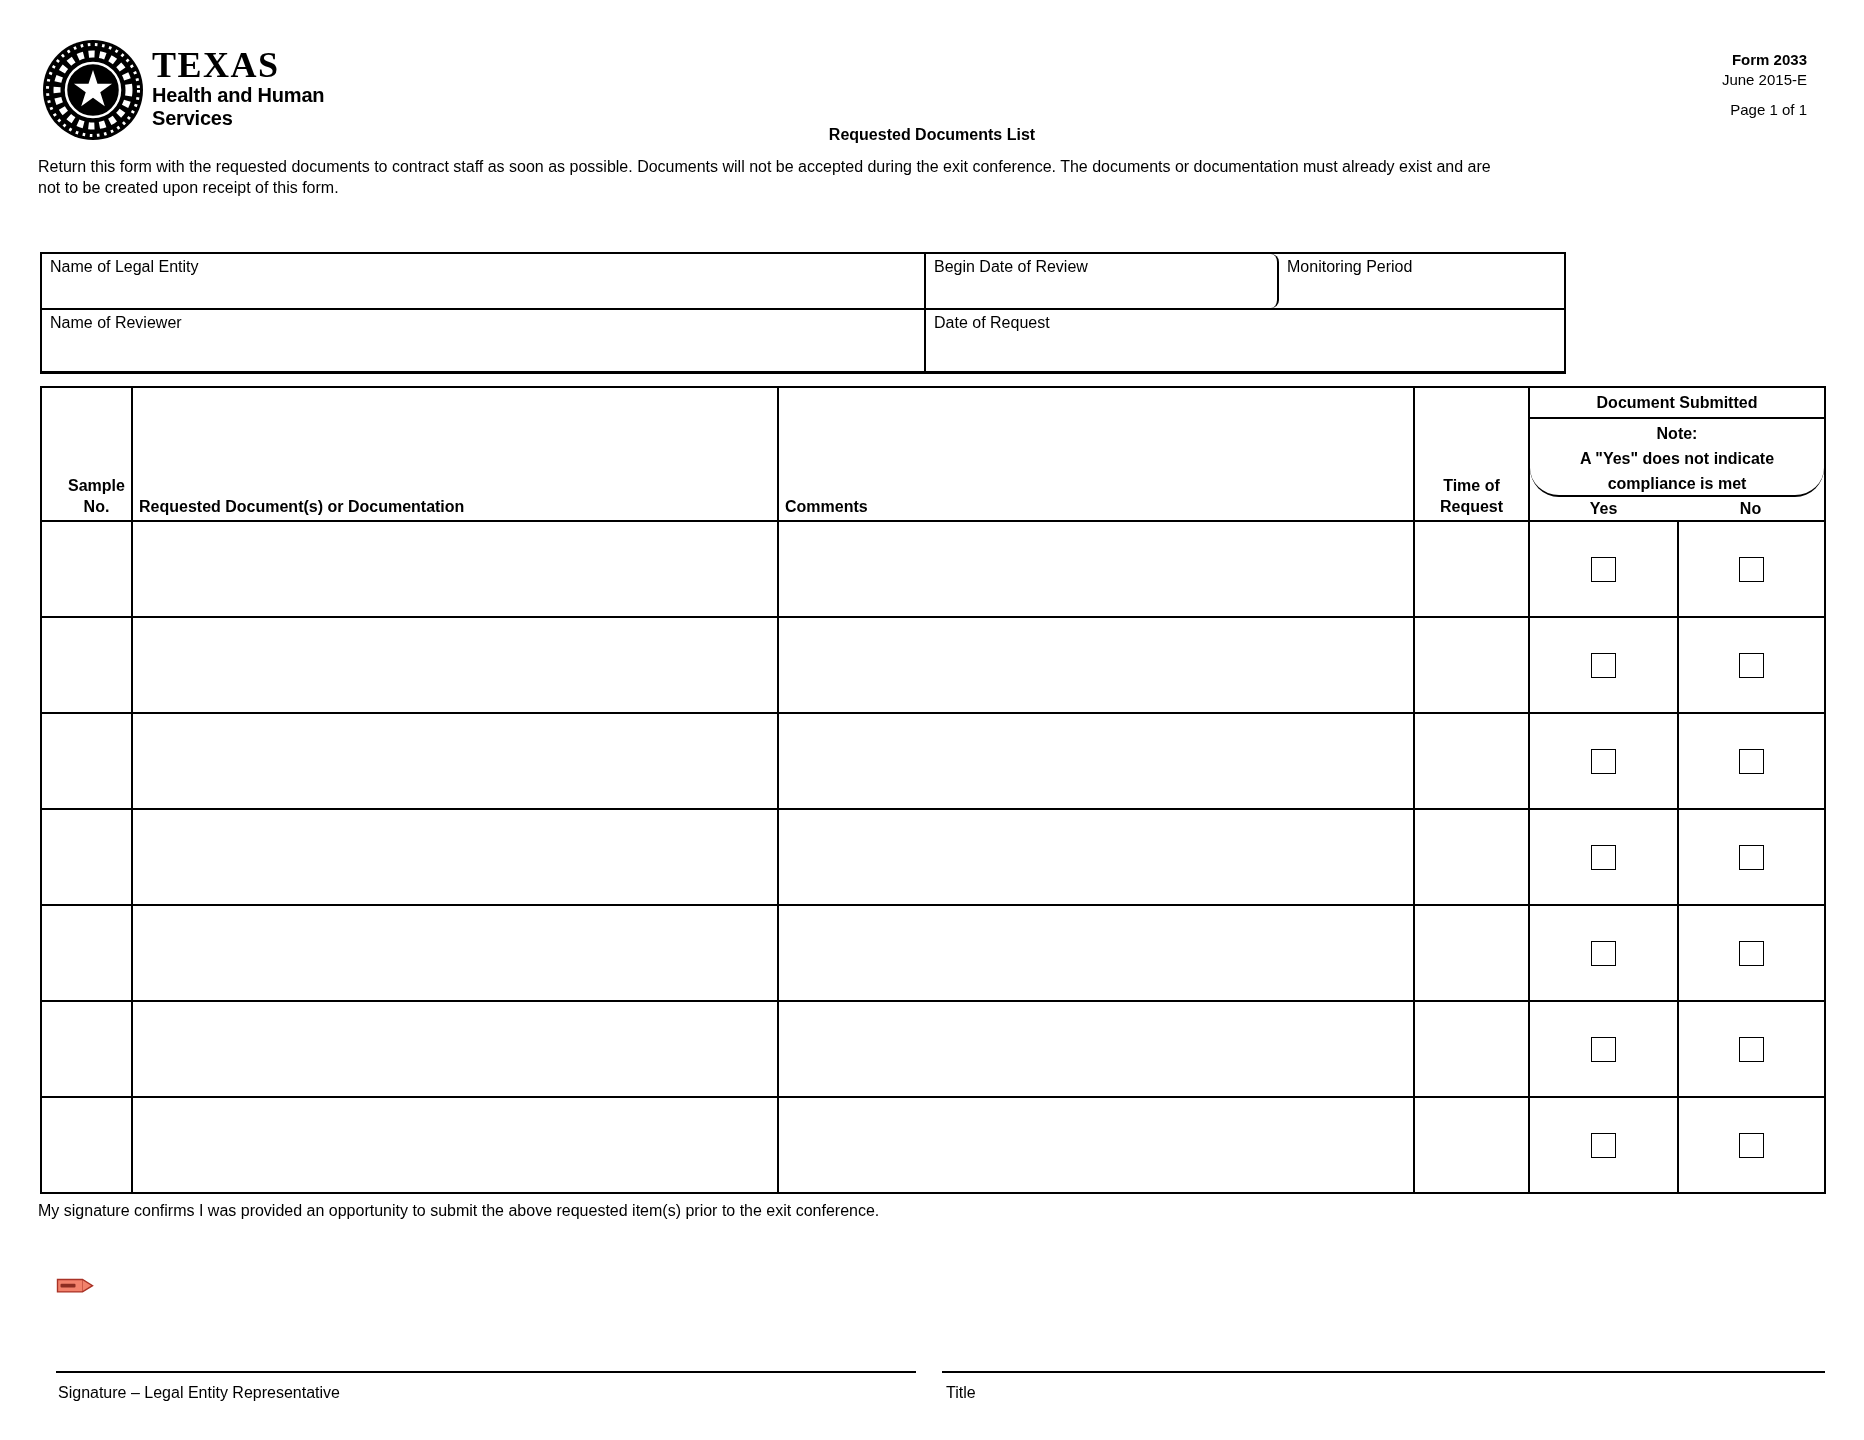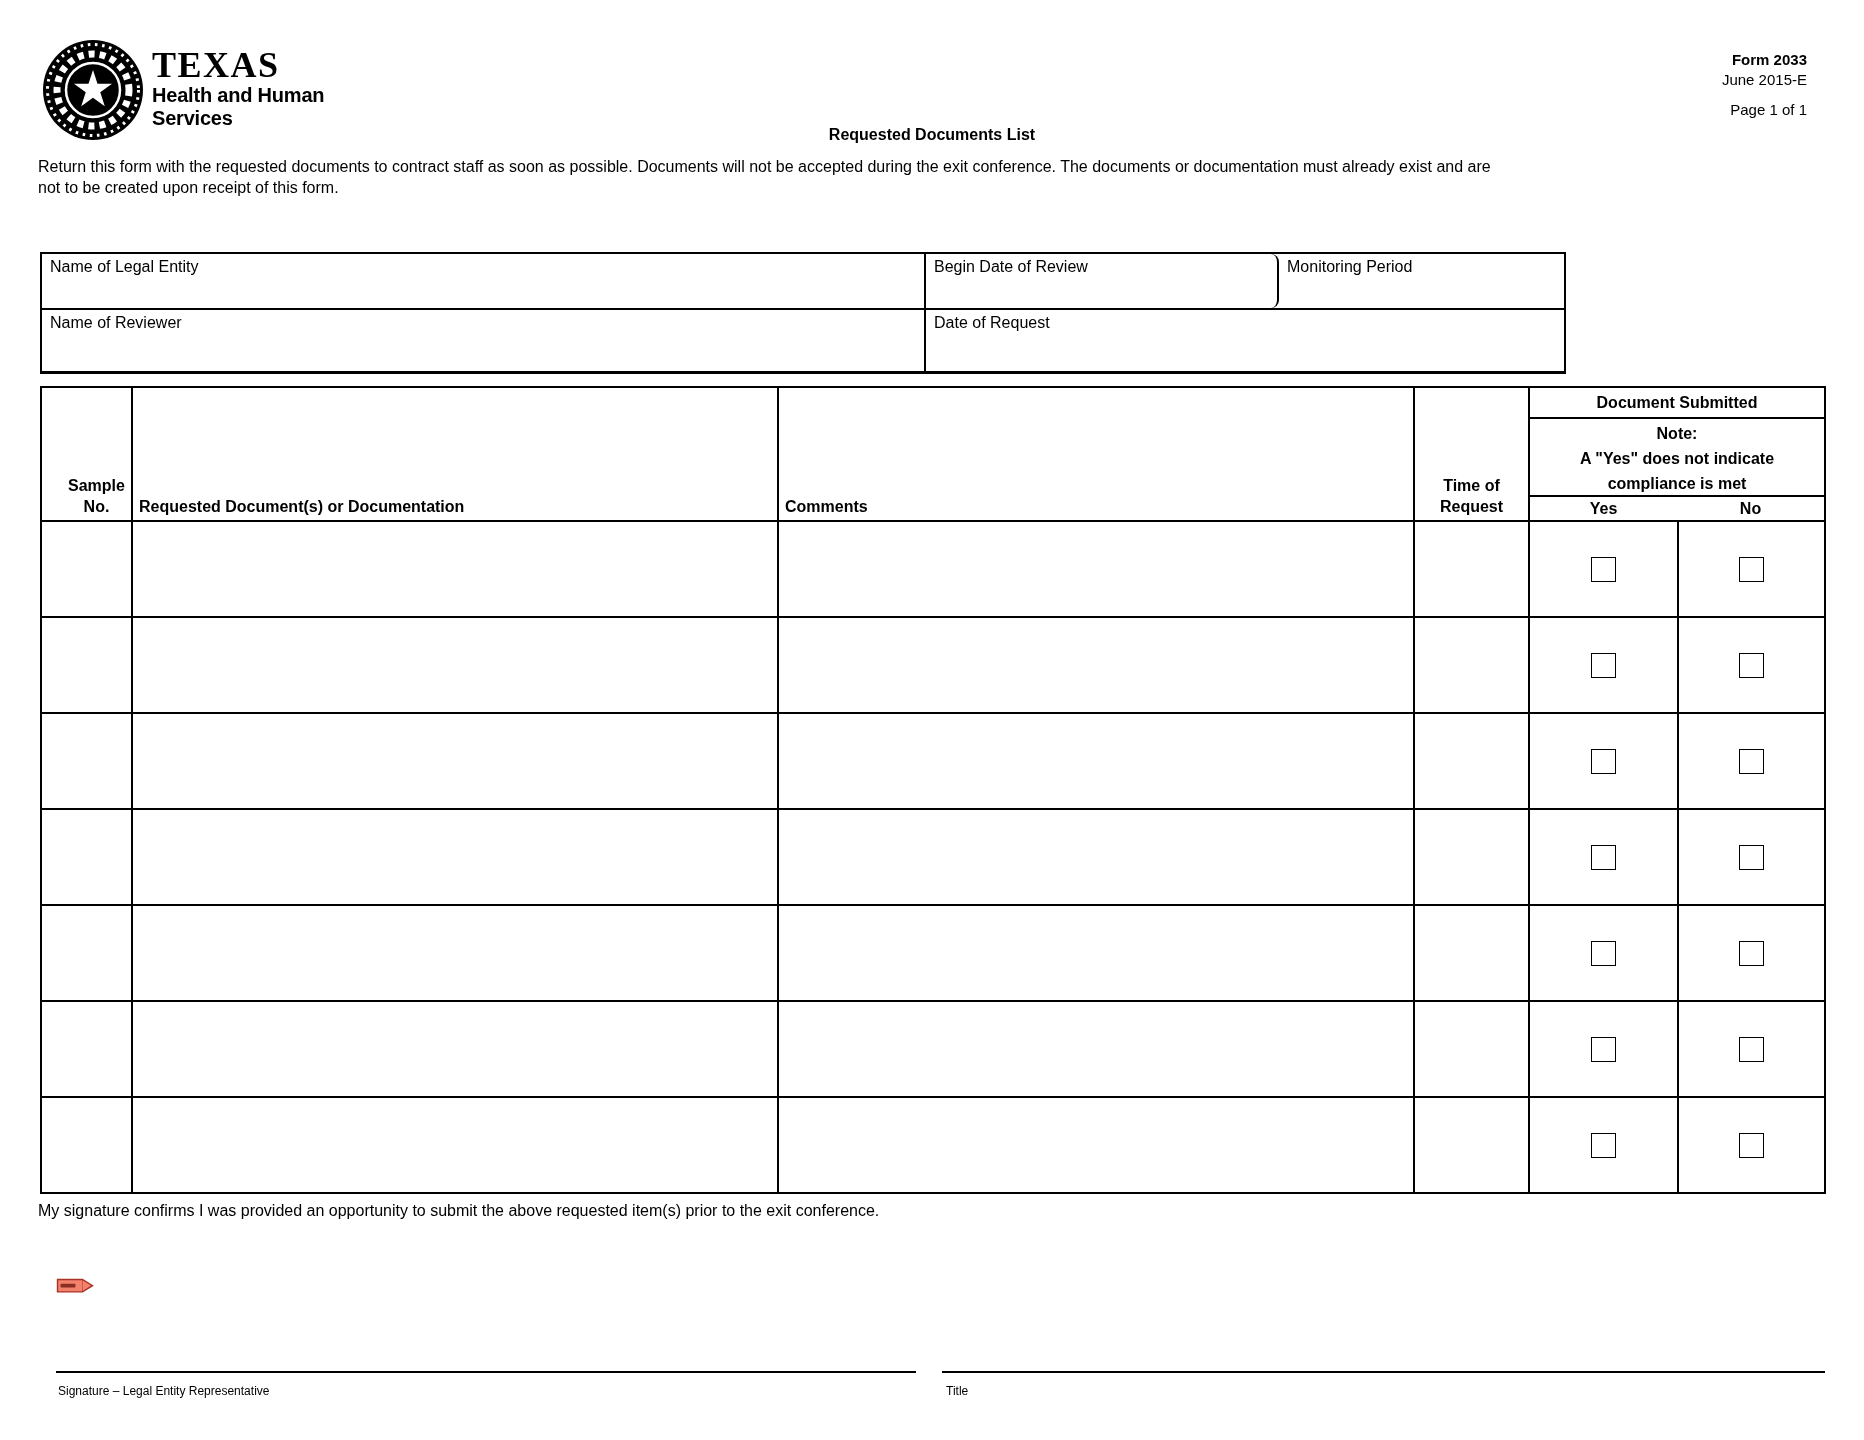--- a/index.html
+++ b/index.html
@@ -32,35 +32,35 @@
   
   .doc-table { position:absolute; left:40px; top:386px; width:1786px; border:2px solid #000; background:#fff; }
   .d-header { display:grid; grid-template-columns:91px 646px 636px 115px 294px; height:132px; }
   .d-row { display:grid; grid-template-columns:91px 646px 636px 115px 149px 145px; height:96px; border-top:2px solid #000; }
   .h-cell { border-right:2px solid #000; font-weight:bold; font-size:16px; display:flex; flex-direction:column; justify-content:flex-end; padding-bottom:3px; }
   .hc-sample { align-items:center; text-align:center; line-height:21px;padding-left:20px; }
   .hc-req, .hc-com { padding-left:6px; line-height:20px; }
   .hc-time { align-items:center; text-align:center; line-height:21px; }
   .h-group { display:flex; flex-direction:column; font-weight:bold; font-size:16px; }
   .hg-title { height:31px; border-bottom:2px solid #000; display:flex; align-items:center; justify-content:center; }
-  .hg-note { height:78px; border-bottom:2px solid #000; text-align:center; line-height:25px; padding-top:2px; }
+  .hg-note { height:78px; border-bottom:2px solid #000; text-align:center; line-height:25px; padding-top:2px;border-radius:29px; }
   .hg-yn { flex:1; display:flex; }
   .hg-yn .yn { width:50%; display:flex; align-items:center; justify-content:center; line-height:20px; }
   .d-cell { border-right:2px solid #000; }
   .d-cell.last { border-right:none; }
   .d-check { display:flex; align-items:center; justify-content:center; }
   .checkbox { width:25px; height:25px; border:1.5px solid #000; background:#fff; }
 
   
   .confirmation { position:absolute; left:38px; top:1202px; width:1700px; font-size:16px; }
   .sign-flag { position:absolute; left:56px; top:1277px; }
   .sig-line { position:absolute; top:1371px; border-top:2px solid #000; }
   .sig-line.l { left:56px; width:860px; }
   .sig-line.r { left:942px; width:883px; }
-  .sig-label { position:absolute; top:1384px; font-size:12px; }
+  .sig-label { position:absolute; top:1384px; font-size:16px; }
   .sig-label.l { left:58px; }
   .sig-label.r { left:946px; }
 </style>
 </head>
 <body>
 
 <div class="page">
 
   <svg class="logo" width="102" height="112" viewBox="0 0 102 112">
     <g transform="translate(51,57)">

